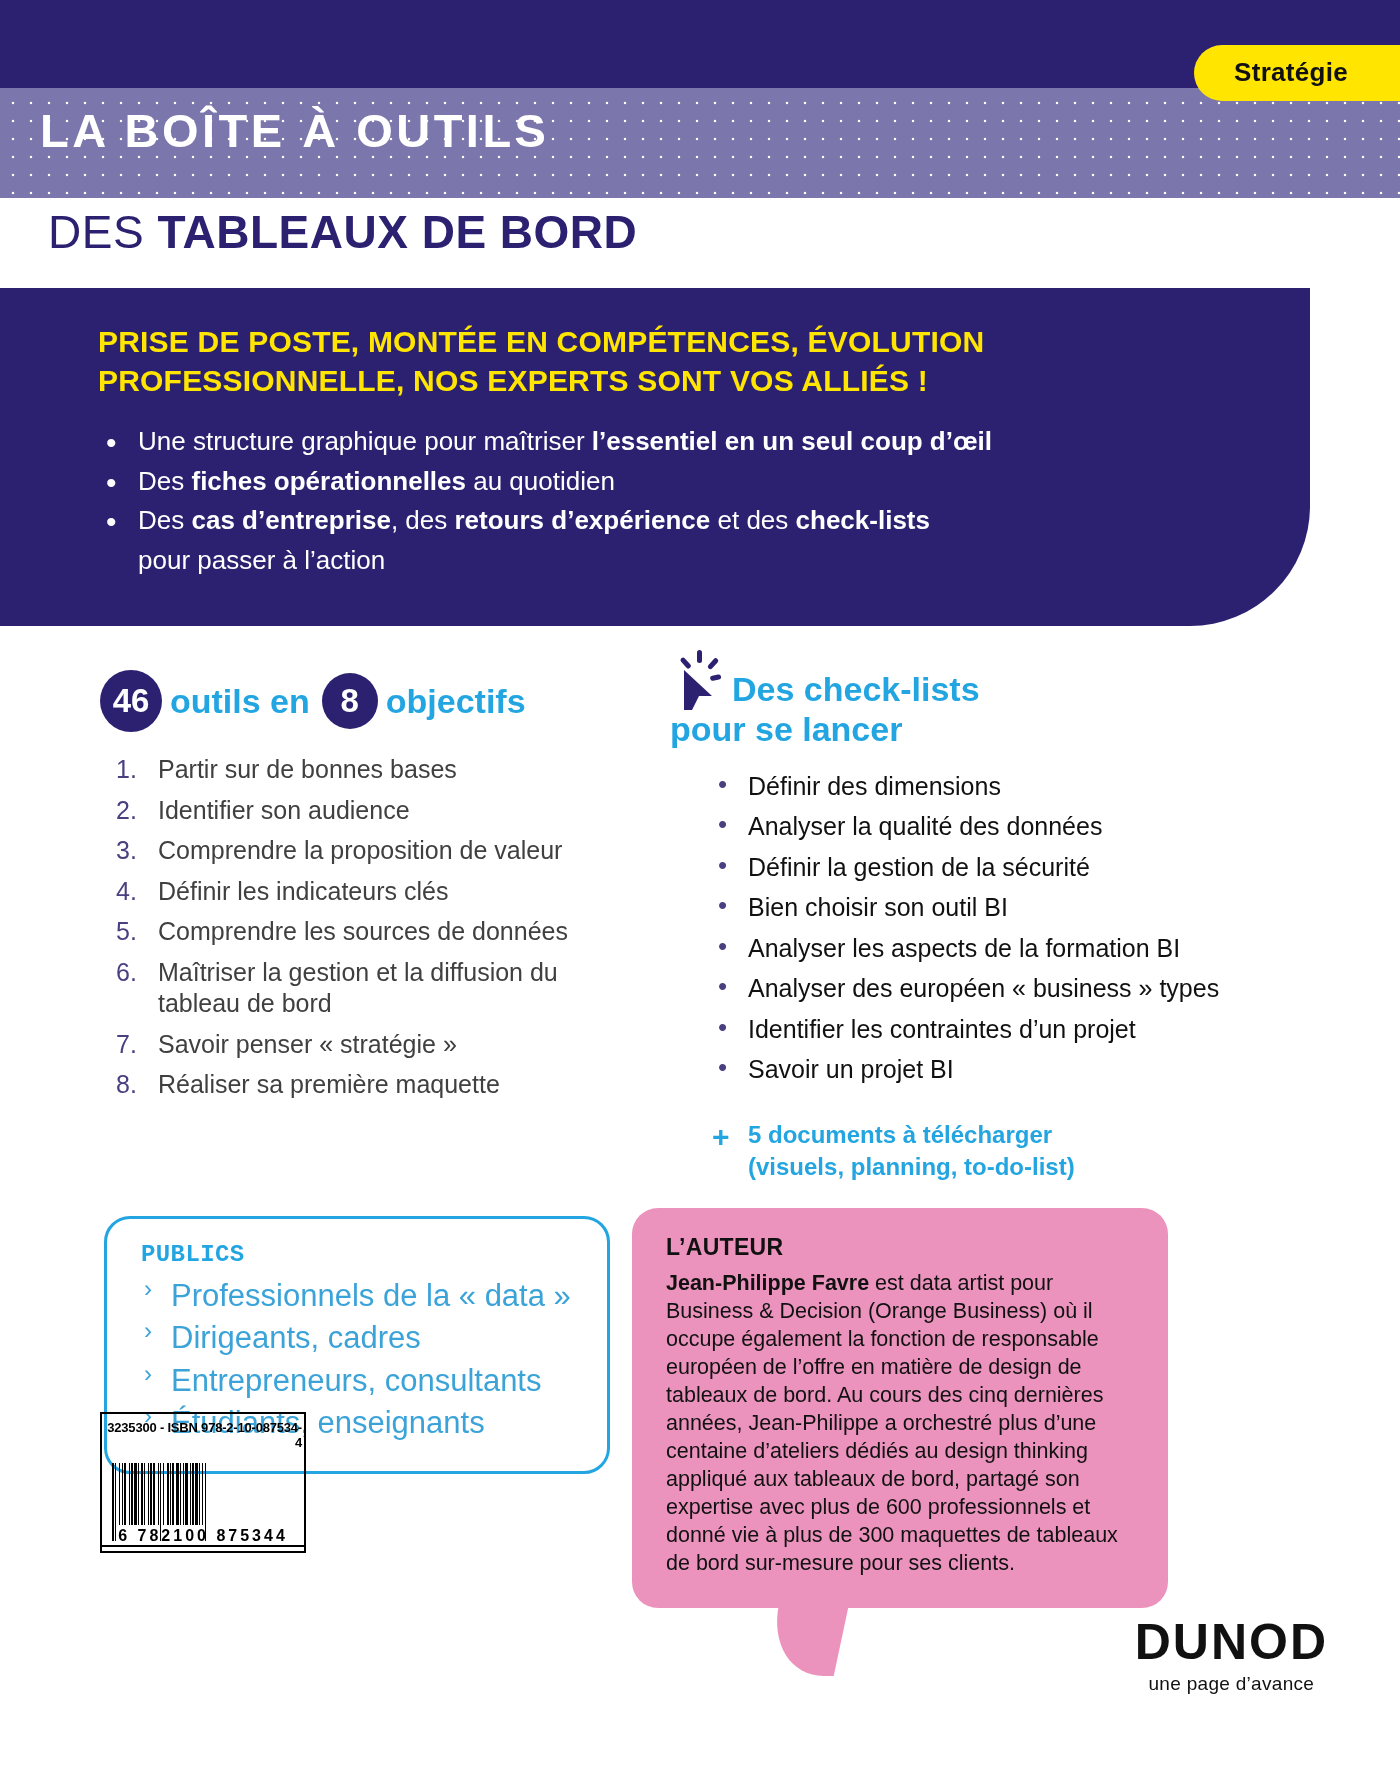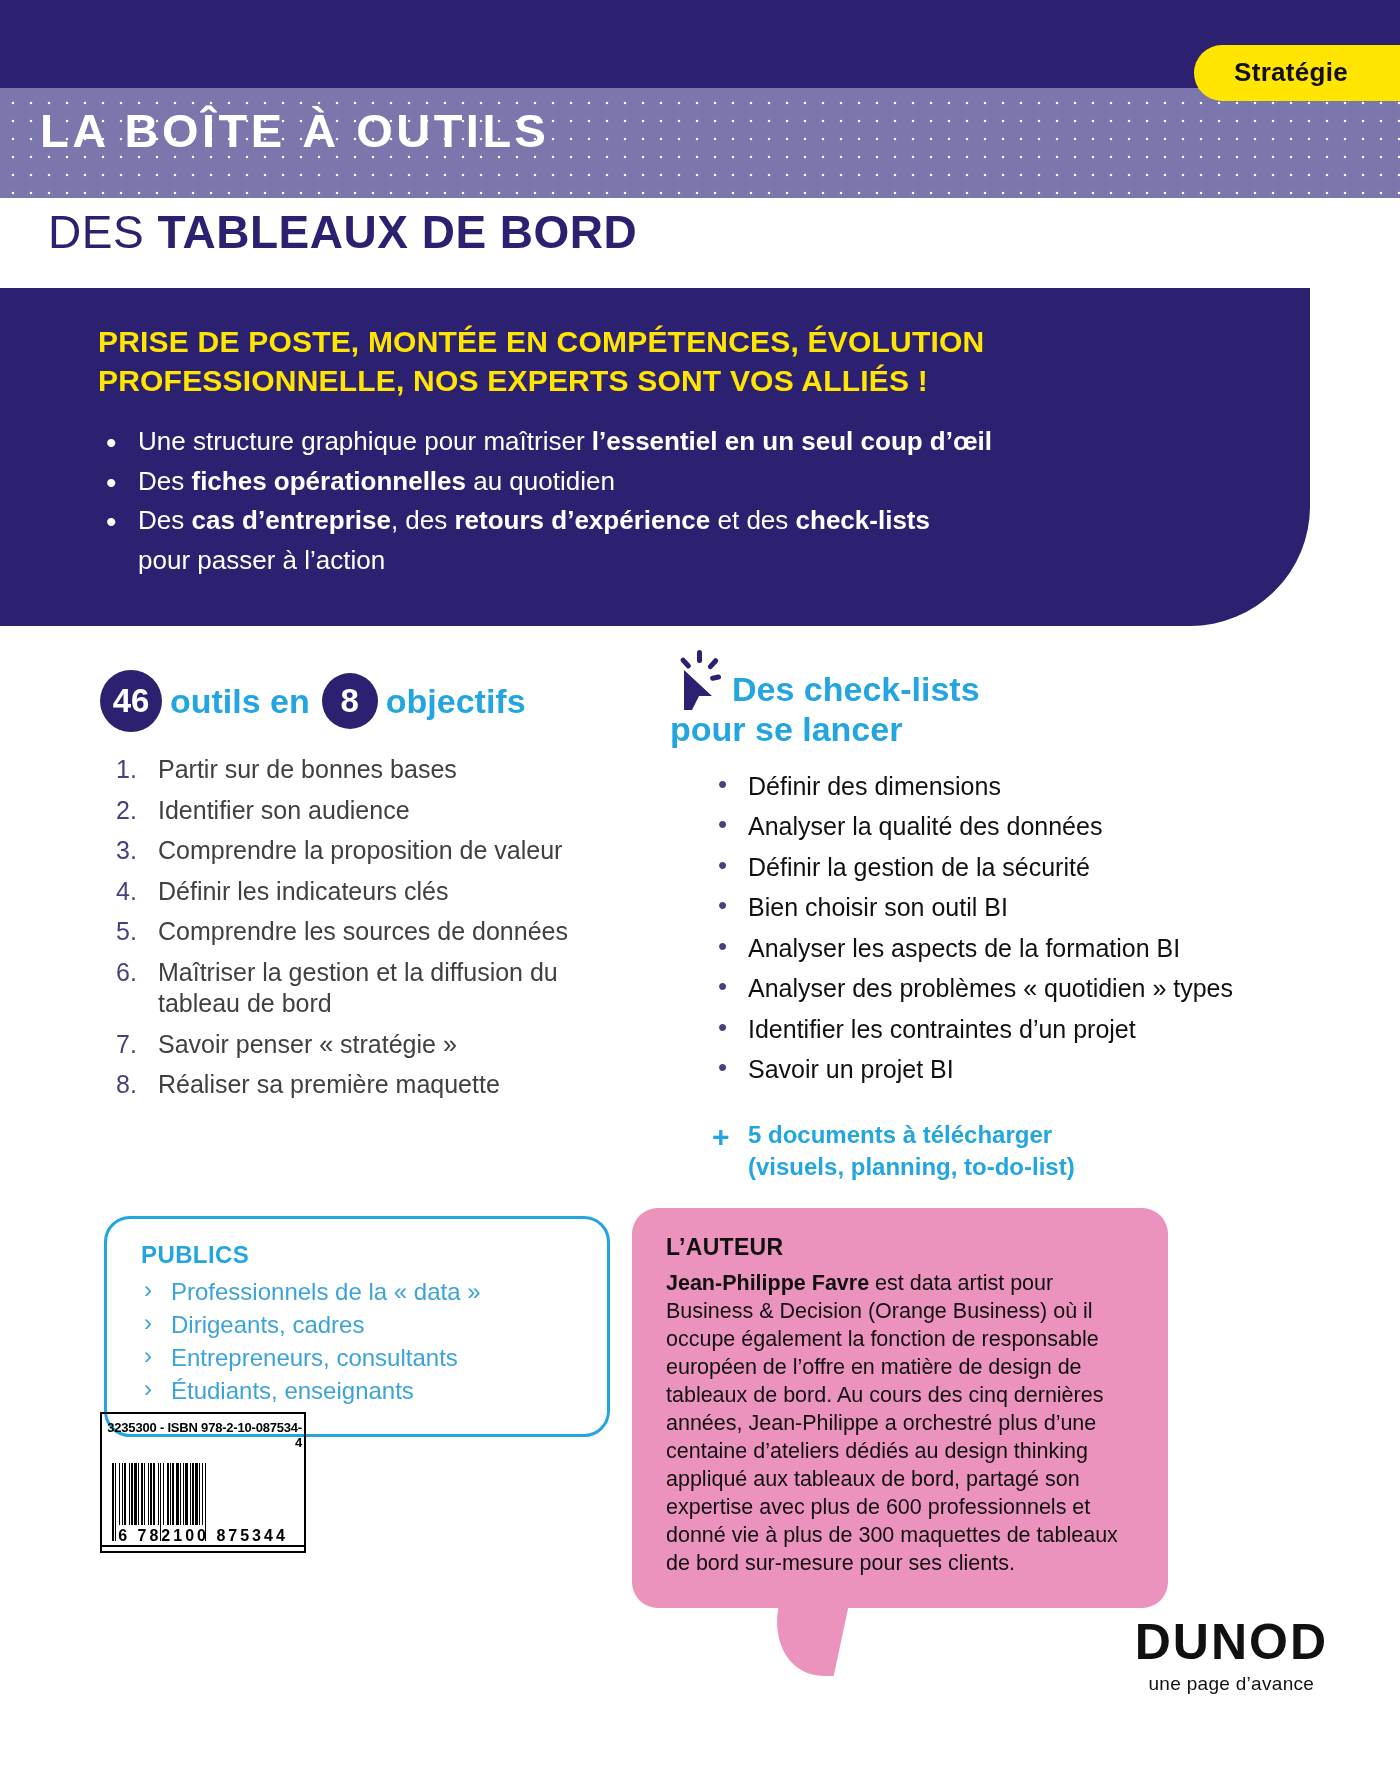--- a/index.html
+++ b/index.html
@@ -192,26 +192,27 @@
     border:3px solid #22a5e0;
     border-radius:26px;
     padding:22px 30px 26px 34px;
   }
   .publics-title {
     color:#22a5e0;
     font-weight:bold;
     font-size:24px;
     letter-spacing:0.4px;
     margin-bottom:7px;
+    font-family:Liberation Mono, monospace;
   }
   .publics ul { list-style:none; }
   .publics li {
     position:relative;
     color:#3ba3d8;
-    font-size:24px;
+    font-size:31px;
     line-height:1.37;
     padding-left:30px;
   }
   .publics li:before {
     content:"\203A";
     position:absolute; left:3px; top:-2px;
     font-size:24px;
     color:#3ba3d8;
   }
 
@@ -362,21 +363,21 @@
         <span>Des check-lists</span>
         <span class="l2">pour se lancer</span>
       </div>
     </div>
     <ul class="checks">
       <li>Définir des dimensions</li>
       <li>Analyser la qualité des données</li>
       <li>Définir la gestion de la sécurité</li>
       <li>Bien choisir son outil BI</li>
       <li>Analyser les aspects de la formation BI</li>
-      <li>Analyser des problèmes « quotidien » types</li>
+      <li>Analyser des européen « business » types</li>
       <li>Identifier les contraintes d’un projet</li>
       <li>Savoir un projet BI</li>
     </ul>
     <div class="docs-extra">
       <span class="plus-sign">+</span>
       <div>5 documents à télécharger</div>
       <div>(visuels, planning, to-do-list)</div>
     </div>
   </div>
 </div>

